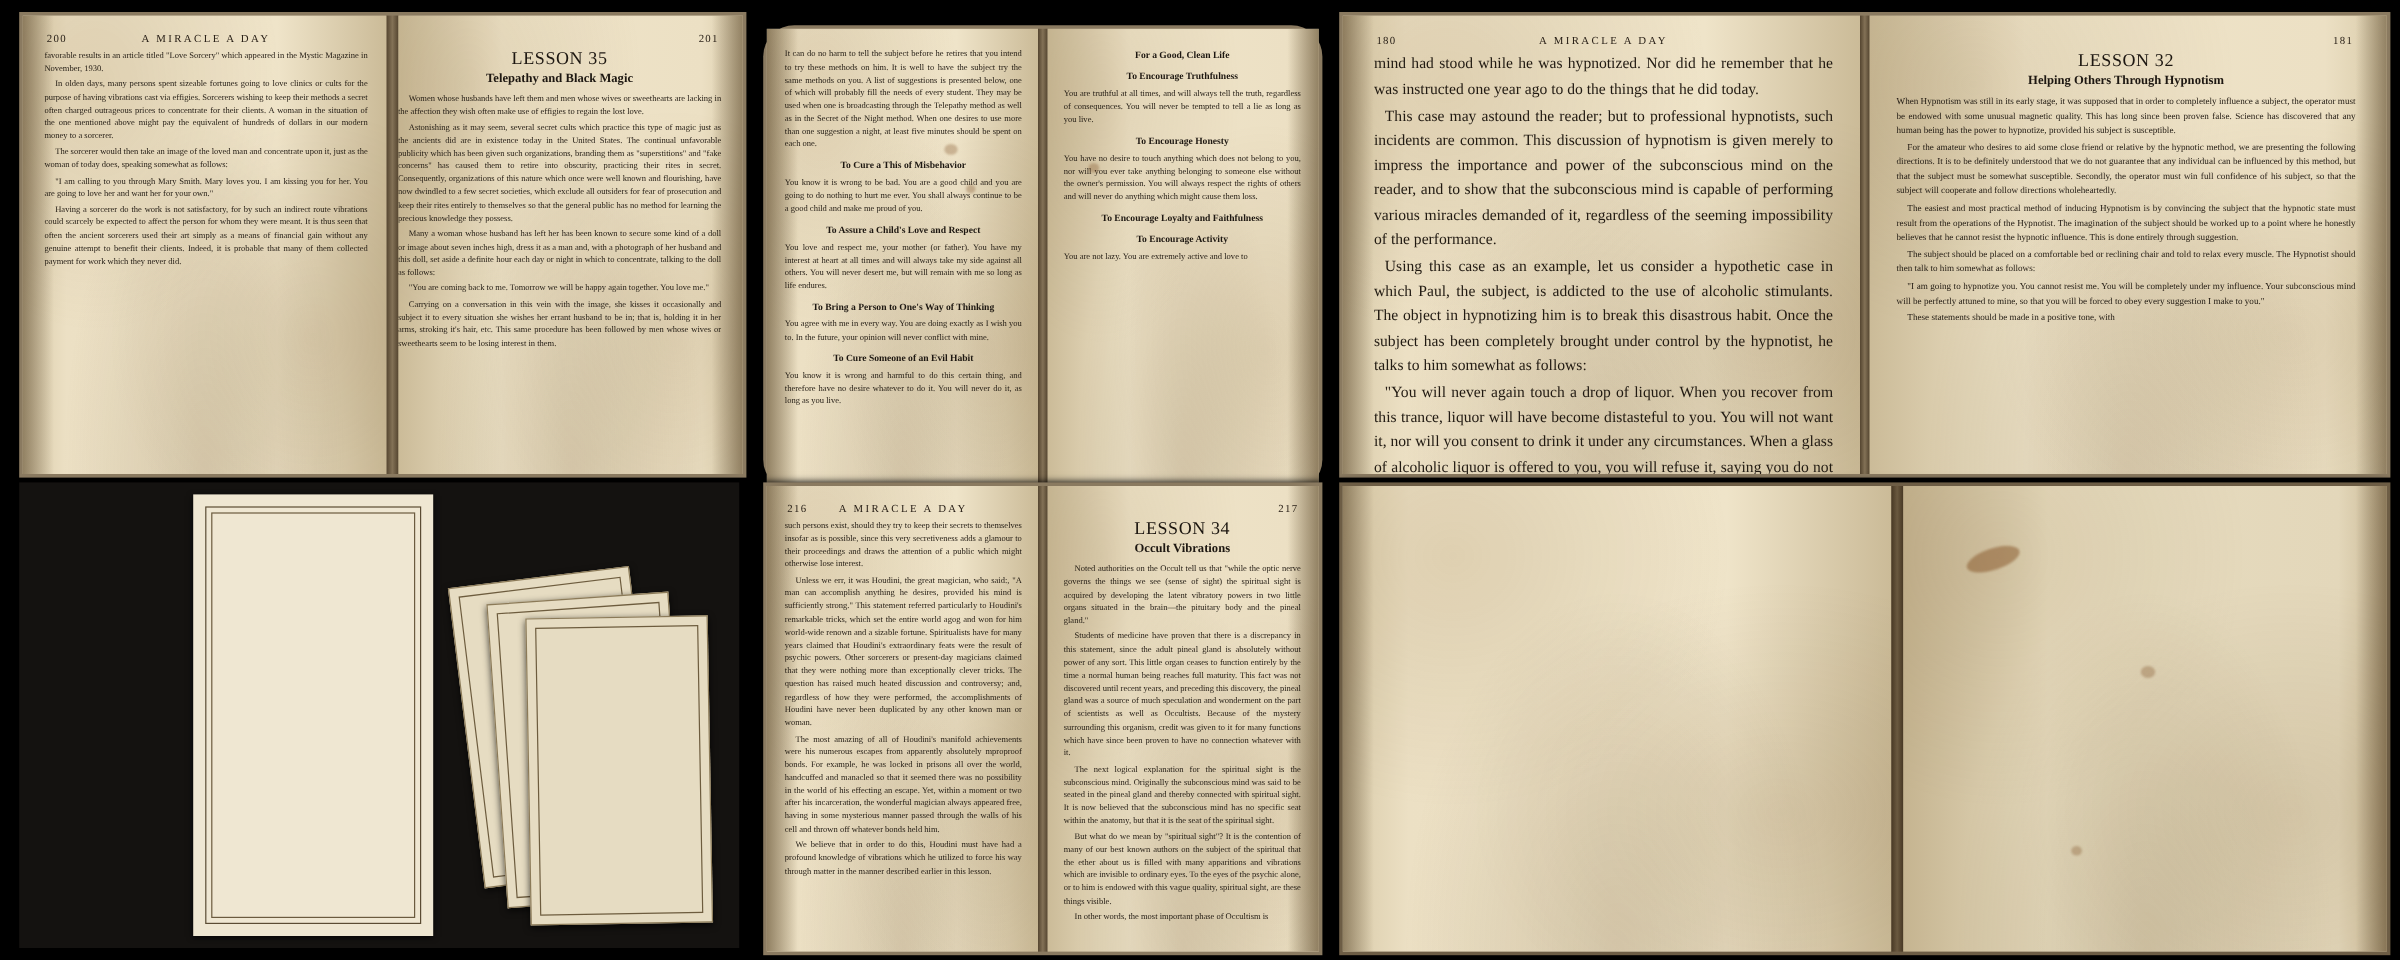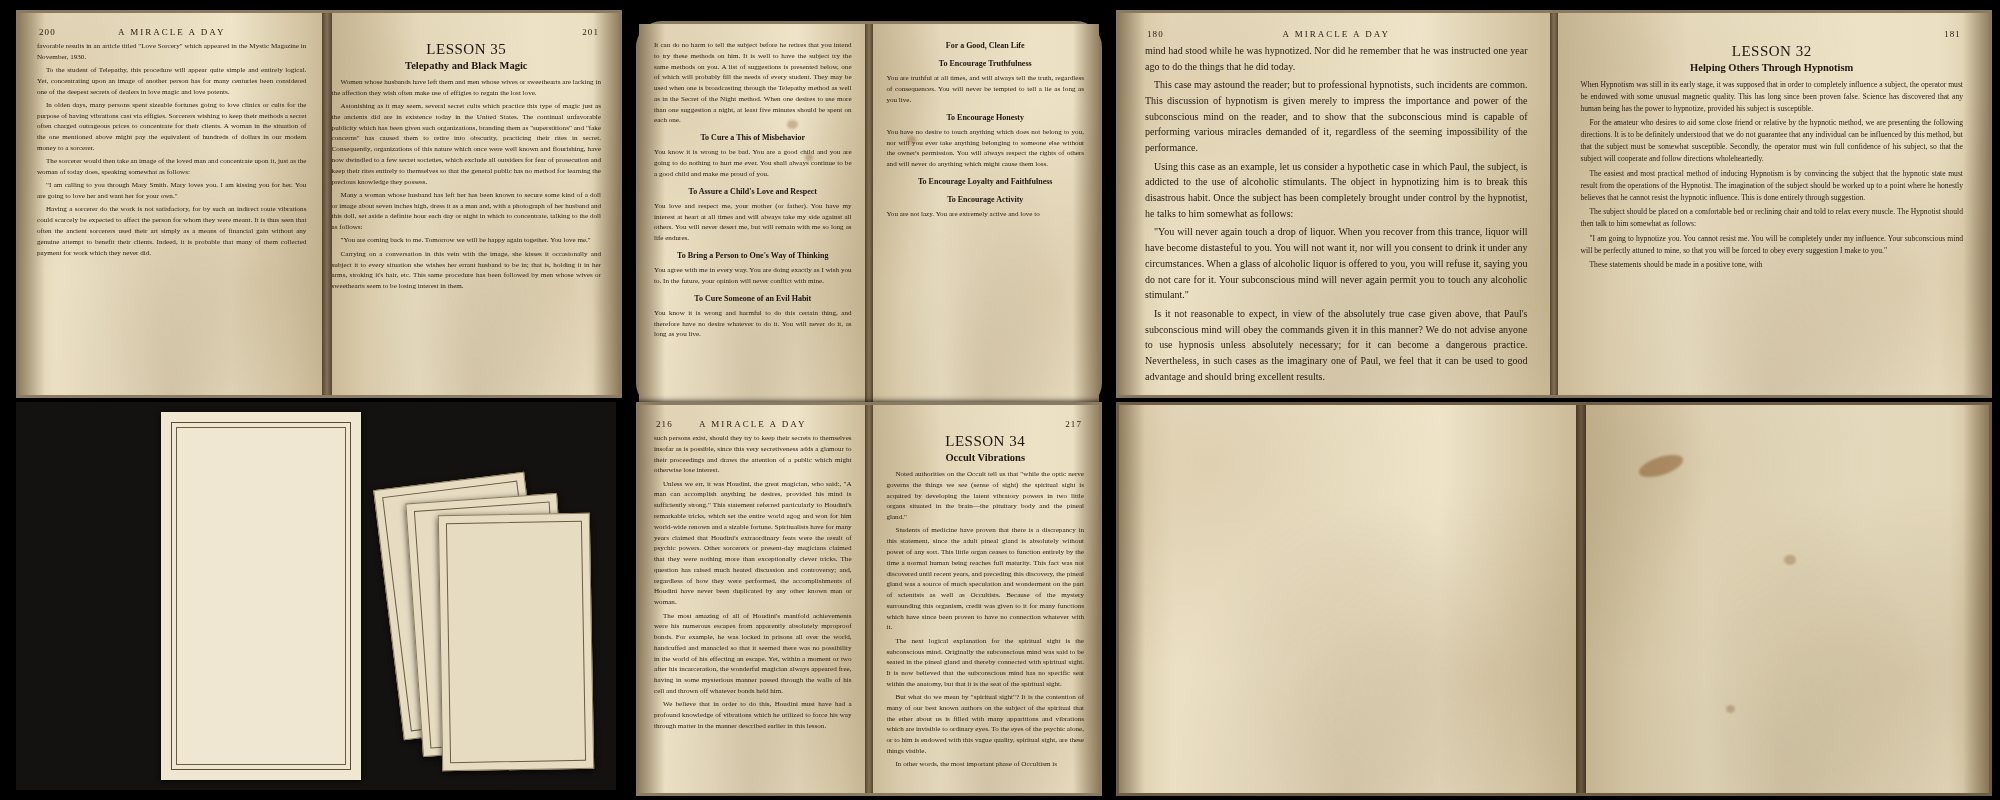--- a/index.html
+++ b/index.html
@@ -75,21 +75,20 @@
       <div class="paper-tex"></div>
         <div class="edge-dark l"></div>
       <div class="content">
         <div class="hdr">
           <span class="pgnum">200</span>
           <span class="ttl">A MIRACLE A DAY</span>
           <span class="pgnum" style="visibility:hidden">200</span>
         </div>
         <div class="body">
           <p class="noind">favorable results in an article titled "Love Sorcery" which appeared in the Mystic Magazine in November, 1930.</p>
-          <p>To the student of Telepathy, this procedure will appear quite simple and entirely logical. Yet, concentrating upon an image of another person has for many centuries been considered one of the deepest secrets of dealers in love magic and love potents.</p>
           <p>In olden days, many persons spent sizeable fortunes going to love clinics or cults for the purpose of having vibrations cast via effigies. Sorcerers wishing to keep their methods a secret often charged outrageous prices to concentrate for their clients. A woman in the situation of the one mentioned above might pay the equivalent of hundreds of dollars in our modern money to a sorcerer.</p>
           <p>The sorcerer would then take an image of the loved man and concentrate upon it, just as the woman of today does, speaking somewhat as follows:</p>
           <p>"I am calling to you through Mary Smith. Mary loves you. I am kissing you for her. You are going to love her and want her for your own."</p>
           <p>Having a sorcerer do the work is not satisfactory, for by such an indirect route vibrations could scarcely be expected to affect the person for whom they were meant. It is thus seen that often the ancient sorcerers used their art simply as a means of financial gain without any genuine attempt to benefit their clients. Indeed, it is probable that many of them collected payment for work which they never did.</p>
         </div>
       </div>
     </div>
     <div class="gutter"></div>
     <div class="page right" style="width:292px;padding:14px 18px 10px 0;">
       <div class="paper-tex"></div>
@@ -233,21 +232,21 @@
   <div class="book" style="left:1116px;top:10px;width:870px;height:382px;padding:3px;">
     <div class="page left" style="width:427px;padding:16px 22px 10px 26px;">
       <div class="paper-tex"></div>
         <div class="edge-dark l"></div>
       <div class="content">
         <div class="hdr">
           <span class="pgnum">180</span>
           <span class="ttl">A MIRACLE A DAY</span>
           <span class="pgnum" style="visibility:hidden">180</span>
         </div>
-        <div class="body" style="font-size:10px;line-height:1.58;">
+        <div class="body" style="font-size:13px;line-height:1.58;">
           <p class="noind">mind had stood while he was hypnotized. Nor did he remember that he was instructed one year ago to do the things that he did today.</p>
           <p>This case may astound the reader; but to professional hypnotists, such incidents are common. This discussion of hypnotism is given merely to impress the importance and power of the subconscious mind on the reader, and to show that the subconscious mind is capable of performing various miracles demanded of it, regardless of the seeming impossibility of the performance.</p>
           <p>Using this case as an example, let us consider a hypothetic case in which Paul, the subject, is addicted to the use of alcoholic stimulants. The object in hypnotizing him is to break this disastrous habit. Once the subject has been completely brought under control by the hypnotist, he talks to him somewhat as follows:</p>
           <p>"You will never again touch a drop of liquor. When you recover from this trance, liquor will have become distasteful to you. You will not want it, nor will you consent to drink it under any circumstances. When a glass of alcoholic liquor is offered to you, you will refuse it, saying you do not care for it. Your subconscious mind will never again permit you to touch any alcoholic stimulant."</p>
           <p>Is it not reasonable to expect, in view of the absolutely true case given above, that Paul's subconscious mind will obey the commands given it in this manner? We do not advise anyone to use hypnosis unless absolutely necessary; for it can become a dangerous practice. Nevertheless, in such cases as the imaginary one of Paul, we feel that it can be used to good advantage and should bring excellent results.</p>
         </div>
       </div>
     </div>
     <div class="gutter"></div>
     <div class="page right" style="width:427px;padding:16px 26px 10px 22px;">

